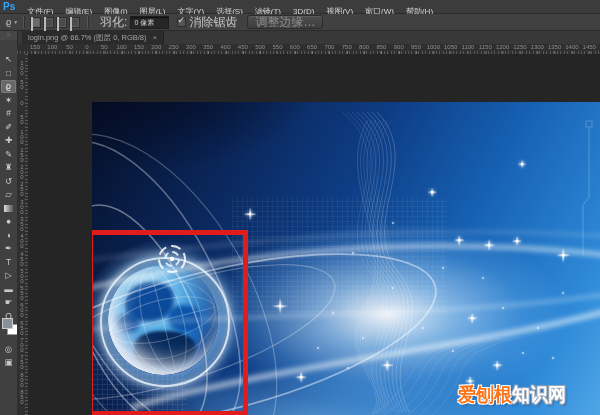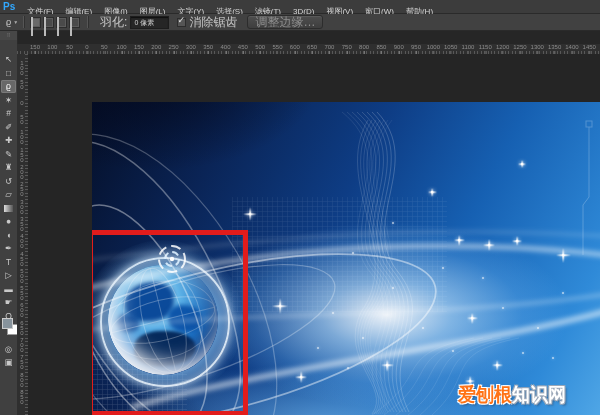--- a/index.html
+++ b/index.html
@@ -138,20 +138,26 @@
     <span class="vsep"></span>
     <span id="feather-label">羽化:</span>
     <span id="feather-field">0 像素</span>
     <span id="aa-check">
       <span class="tick">✓</span>
     </span>
     <span id="aa-label">消除锯齿</span>
     <span id="refine-btn">调整边缘…</span>
   </div>
 
+  <div id="tabbar">
+    <div id="doc-tab">
+      <span class="title">login.png @ 66.7% (图层 0, RGB/8)</span>
+      <span class="close">×</span>
+    </div>
+  </div>
 
   <div id="toolbar">
     <div id="toolbar-grip">⠿</div>
     <div id="tools-holder">
         <div class="tool" style="top: 22px;"><span>↖</span></div>
         <div class="tool" style="top: 35.5px;"><span>□</span></div>
         <div class="tool selected" style="top: 49px;"><span>ϱ</span></div>
         <div class="tool" style="top: 62.5px;"><span>✶</span></div>
         <div class="tool" style="top: 76px;"><span>#</span></div>
         <div class="tool" style="top: 89.5px;"><span>✐</span></div>

